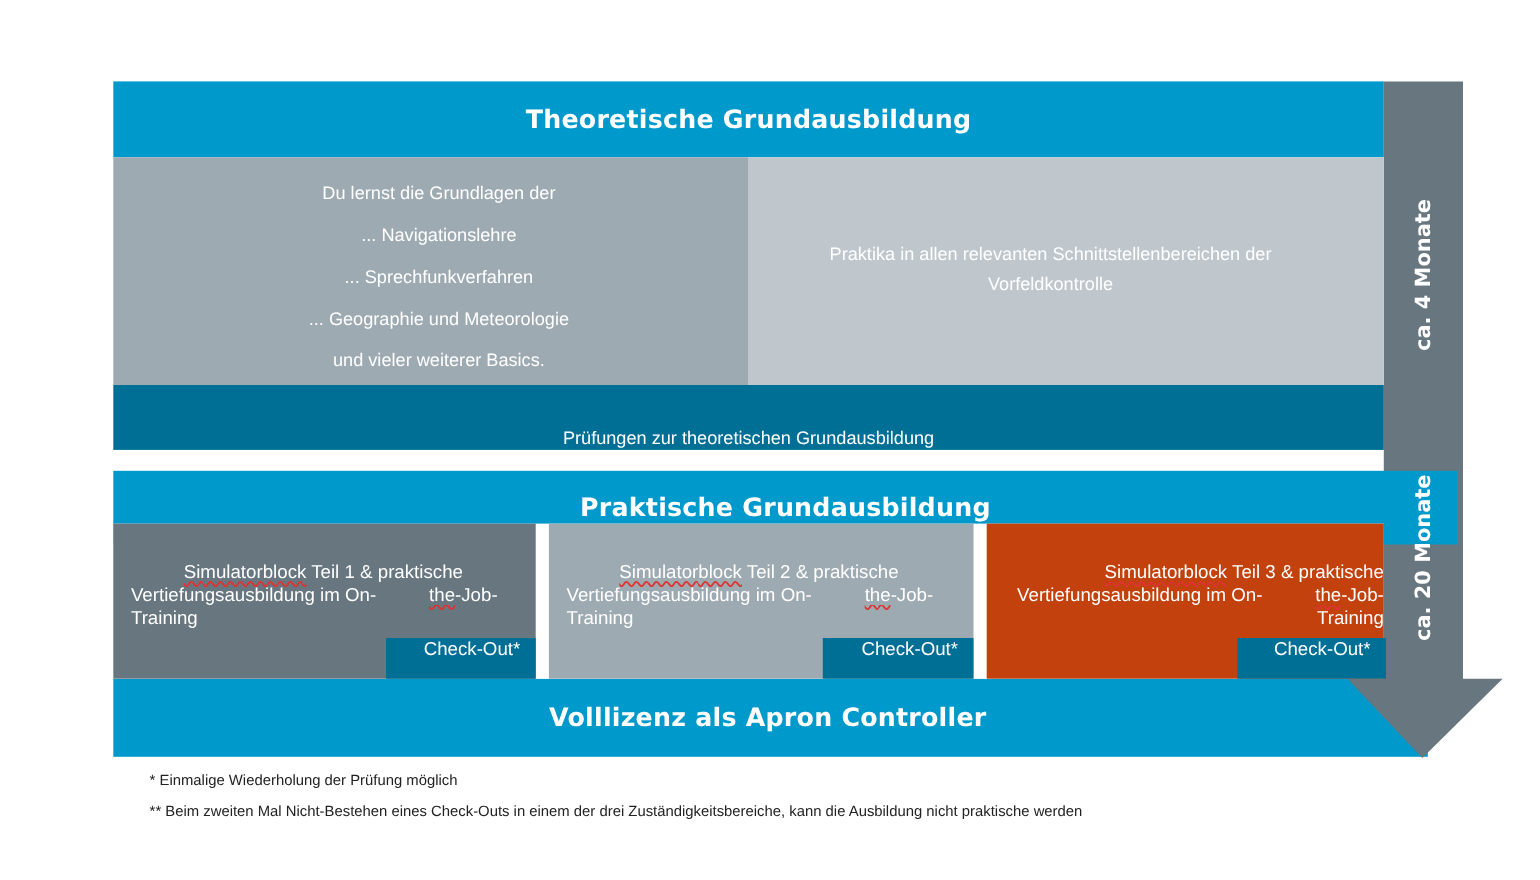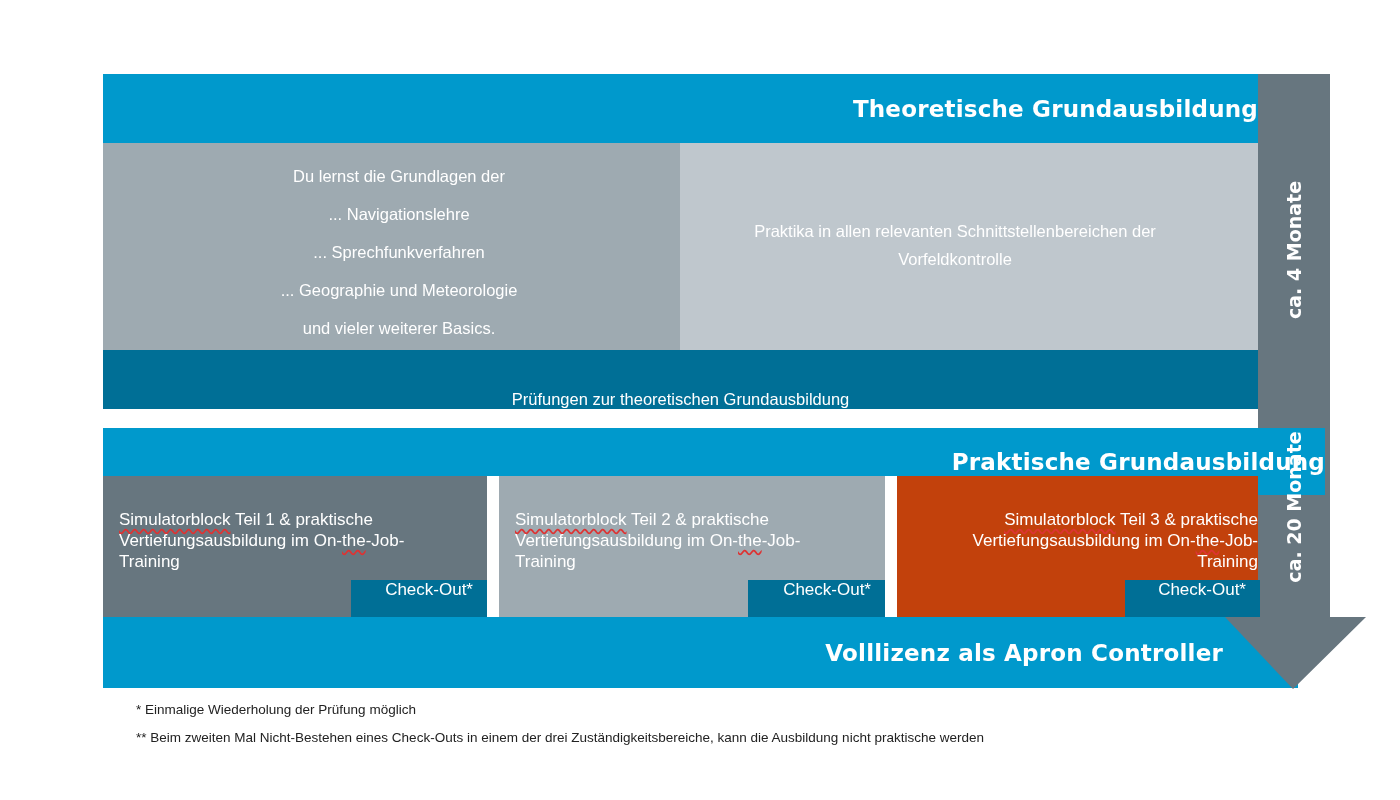--- a/index.html
+++ b/index.html
@@ -1,27 +1,27 @@
 <!DOCTYPE html>
 <html><head>
 <meta charset="utf-8">
 <style>
   html, body { margin:0; padding:0; }
   body { width:1400px; height:800px; background:#ffffff; position:relative; overflow:hidden;
          font-family:"Liberation Sans", "DejaVu Sans", sans-serif; }
   .abs { position:absolute; box-sizing:border-box; }
-  .hdr { background:#0099cc; color:#fff; font-weight:bold; display:flex; align-items:center; justify-content:flex-end; }
+  .hdr { background:#0099cc; color:#fff; font-weight:bold; display:flex; align-items:center; justify-content:center; }
   .hdr span { font-family:"DejaVu Sans", sans-serif; font-weight:bold; font-size:23px; letter-spacing:0.2px; }
   .theory-left { background:#9eaab1; color:#fff; padding:14px 0 0 15px; }
   .theory-left .ln { font-size:16.5px; line-height:38px; height:38px; white-space:nowrap; font-family:"Liberation Sans", sans-serif; }
   .theory-right { background:#bfc7cd; color:#fff; display:flex; align-items:center; padding:0 0 4px 15px; }
   .theory-right p { margin:0; font-size:16.5px; line-height:28px; width:520px; }
   .exam-band { background:#006f96; color:#fff; display:flex; align-items:flex-end; justify-content:center; font-size:16.5px; }
   .sim { color:#fff; padding:33px 0 0 16px; font-size:17px; line-height:21px; }
-  .sim .u { text-decoration: underline wavy #d33; text-underline-offset:3px; }
+  .sim .u { text-decoration: underline wavy #d33; text-underline-offset:3px;margin-left:48px; }
   .sim1 { background:#67767f; }
   .sim2 { background:#9eaab1; }
   .sim3 { background:#c2410c;text-align:right; }
   .checkout { background:#006f96; color:#fff; font-size:17px; display:flex; justify-content:flex-end; padding-right:14px; }
   .final { background:#0099cc; }
   .side-label { color:#fff; font-weight:bold; font-family:"DejaVu Sans", sans-serif; font-size:19px; white-space:nowrap;
                 transform:rotate(-90deg); transform-origin:center center; text-align:center; }
   .foot { color:#222; font-size:13.5px; white-space:nowrap;margin-left:34px; }
 </style>
 </head>

